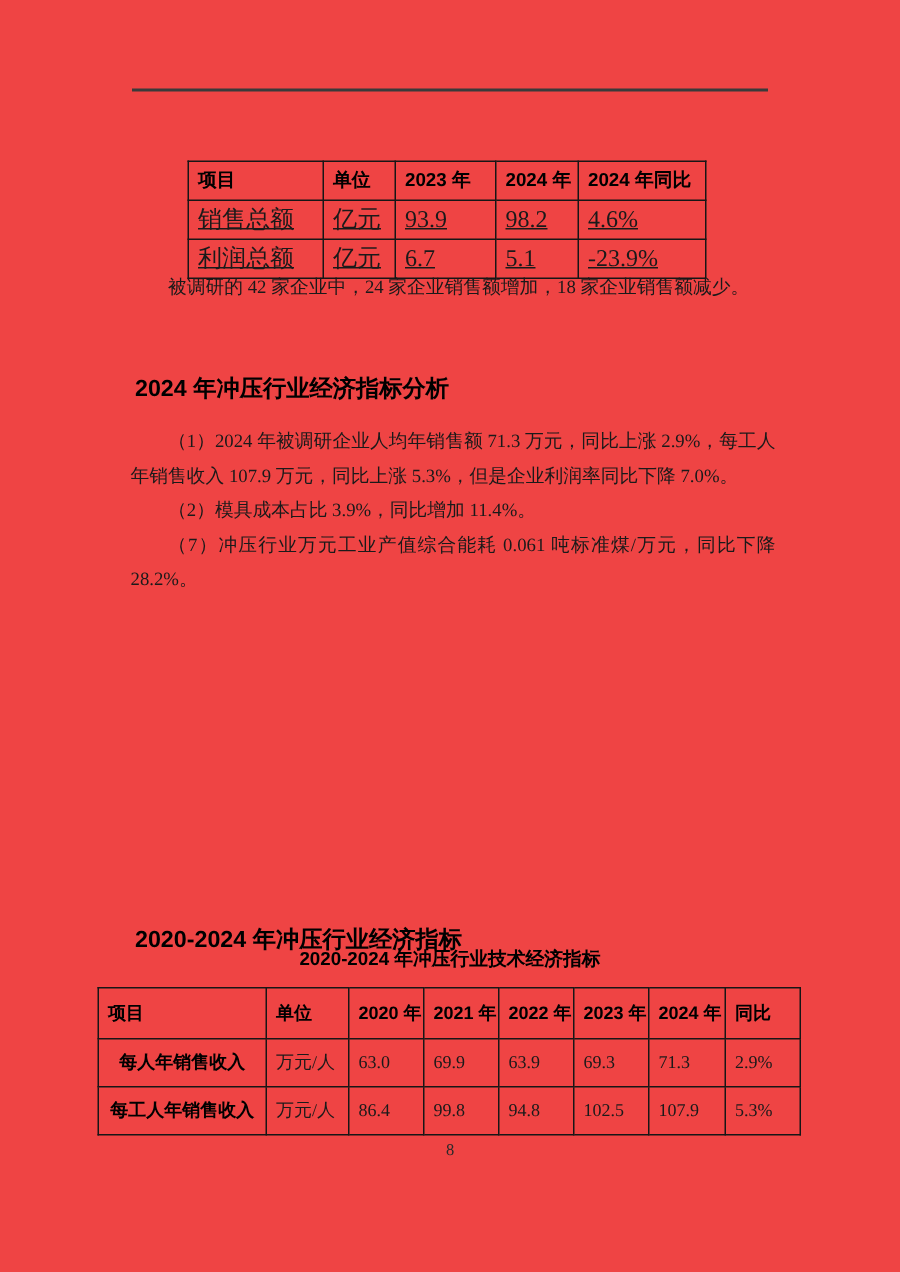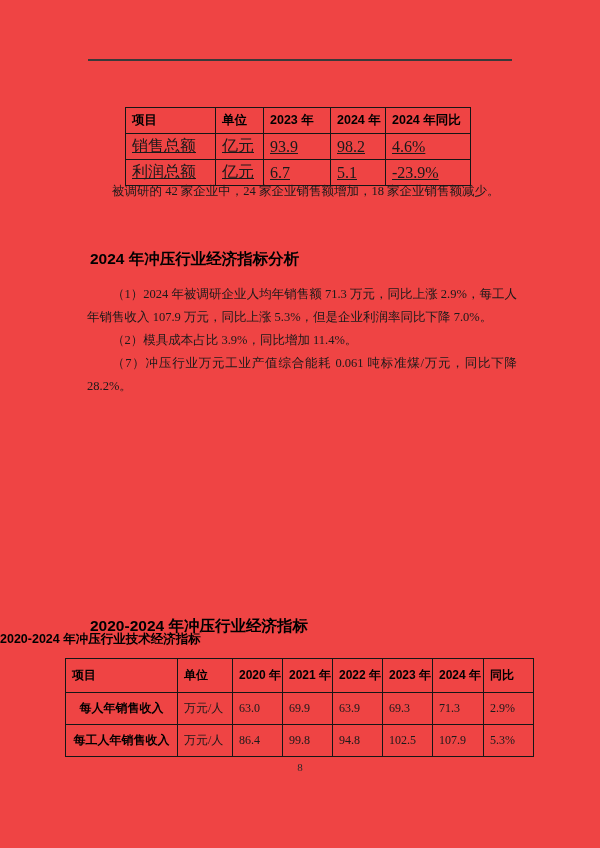--- a/index.html
+++ b/index.html
@@ -76,21 +76,21 @@
     font-size: 12.5px;
     line-height: 23px;
     text-align: justify;
   }
   .body-block p { margin: 0; text-indent: 2em; }
   .table-caption {
     position: absolute;
     left: 0;
     top: 631px;
     width: 600px;
-    text-align: left;
+    text-align: center;
     font-family: "Liberation Sans", "DejaVu Sans", sans-serif;
     font-weight: bold;
     font-size: 12.5px;
     color: #000;
   }
   .page-number {
     position: absolute;
     left: 0;
     top: 761px;
     width: 600px;

